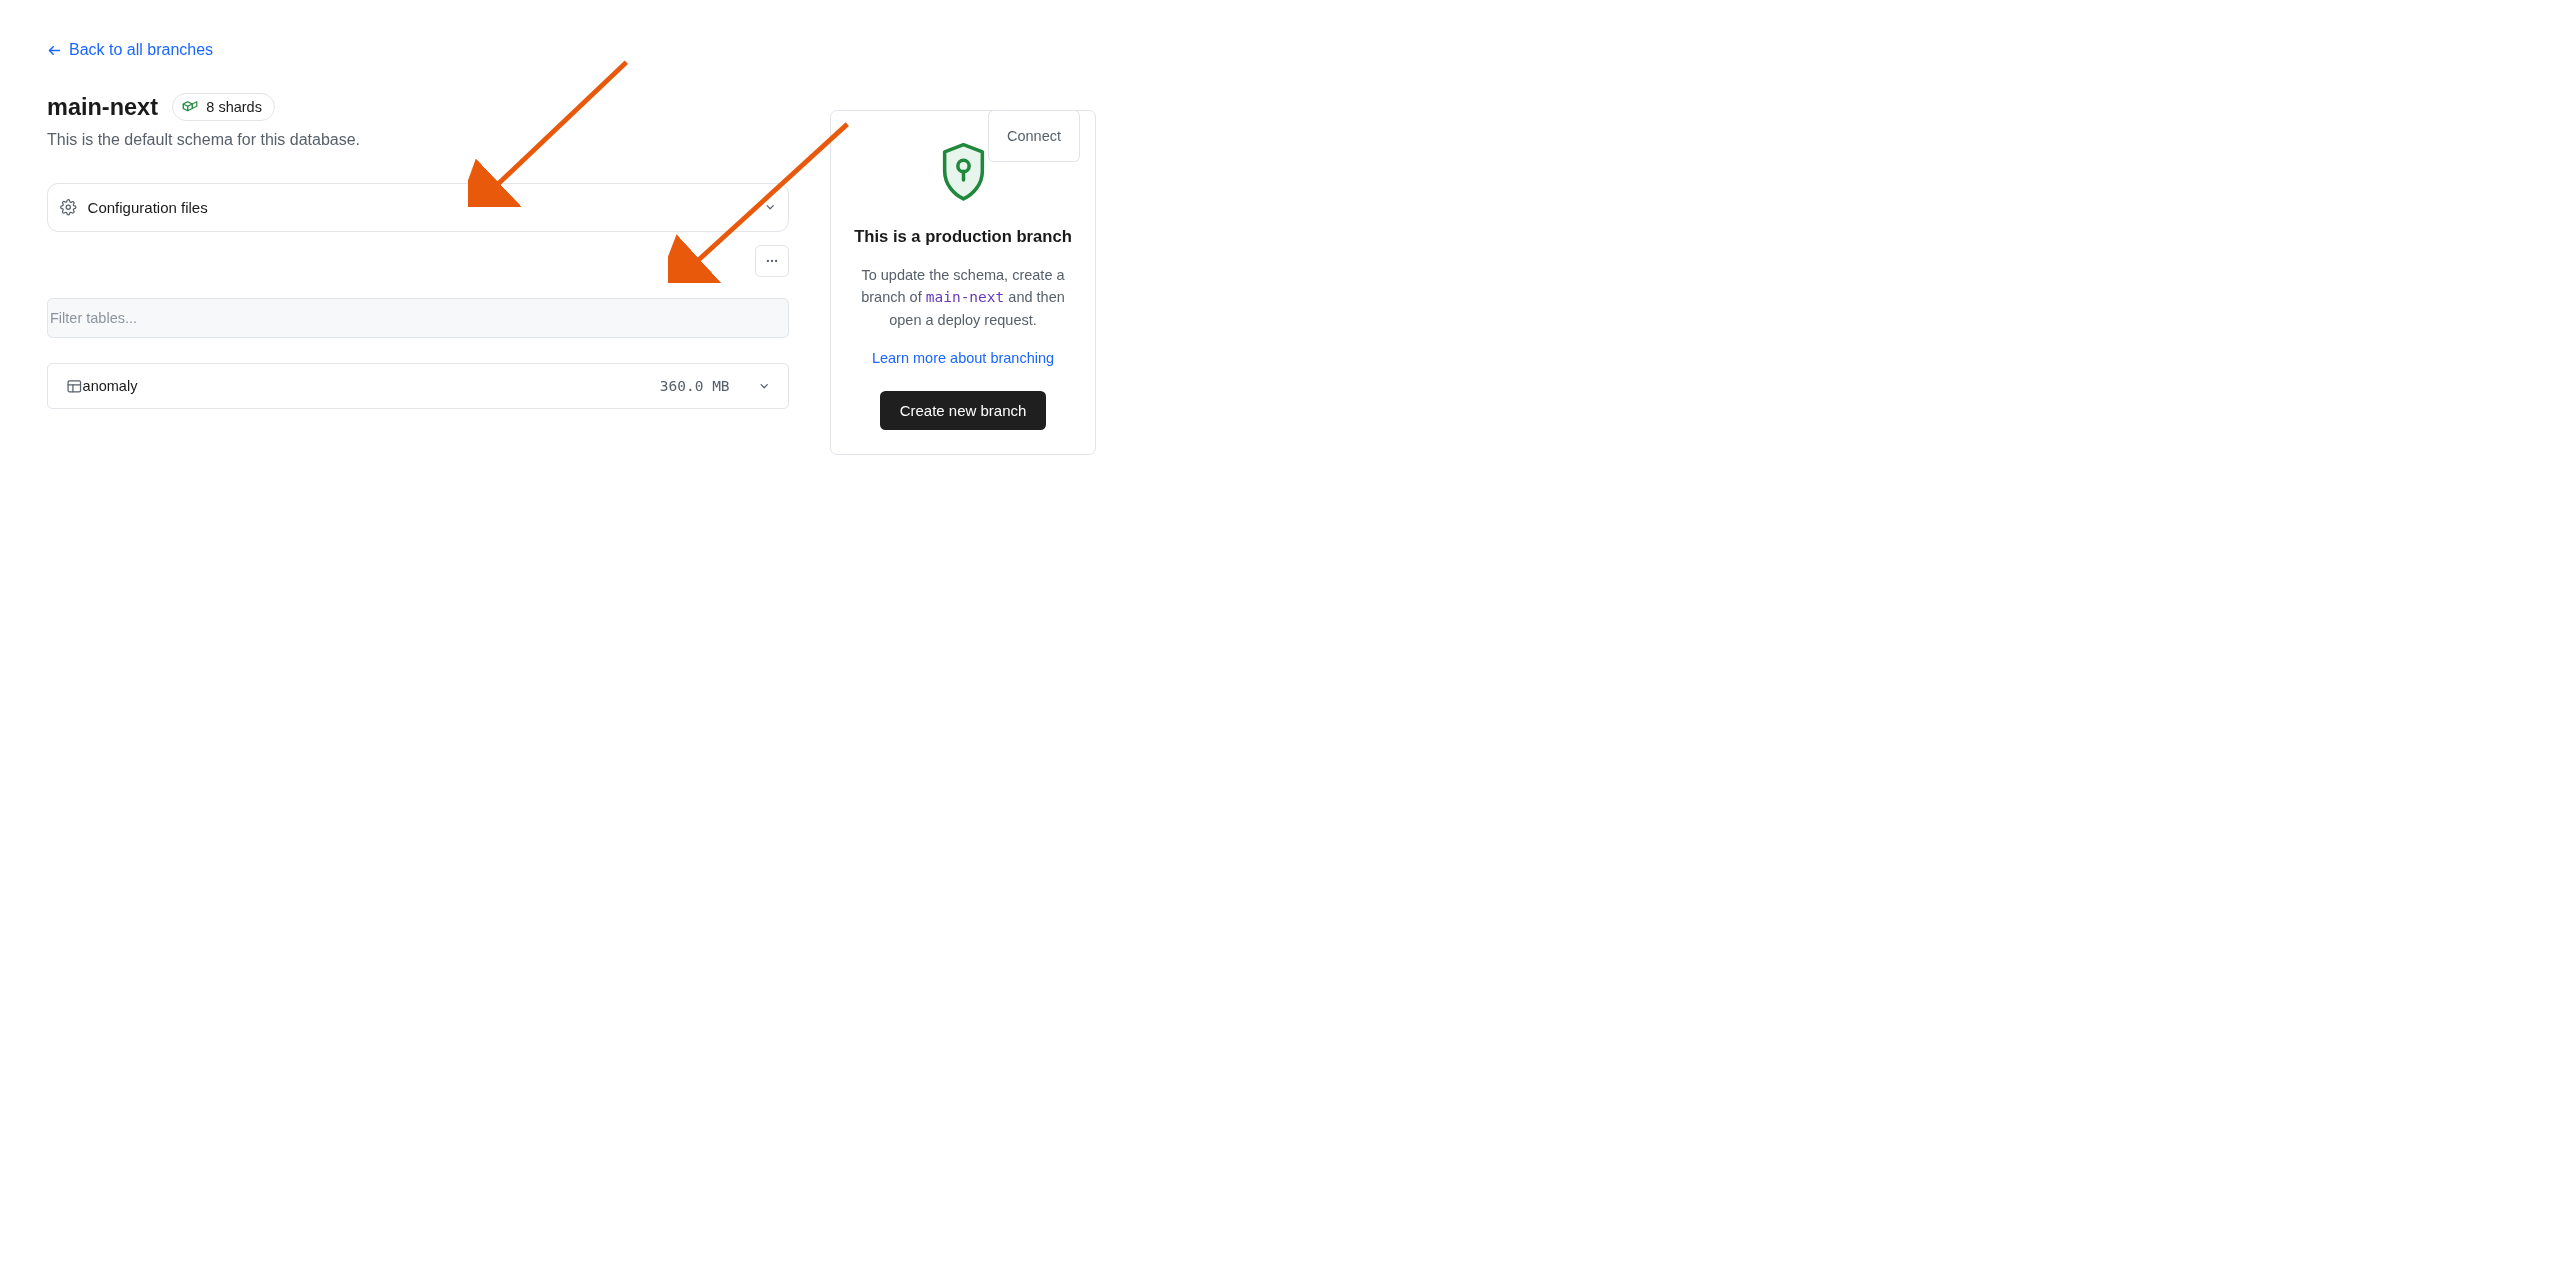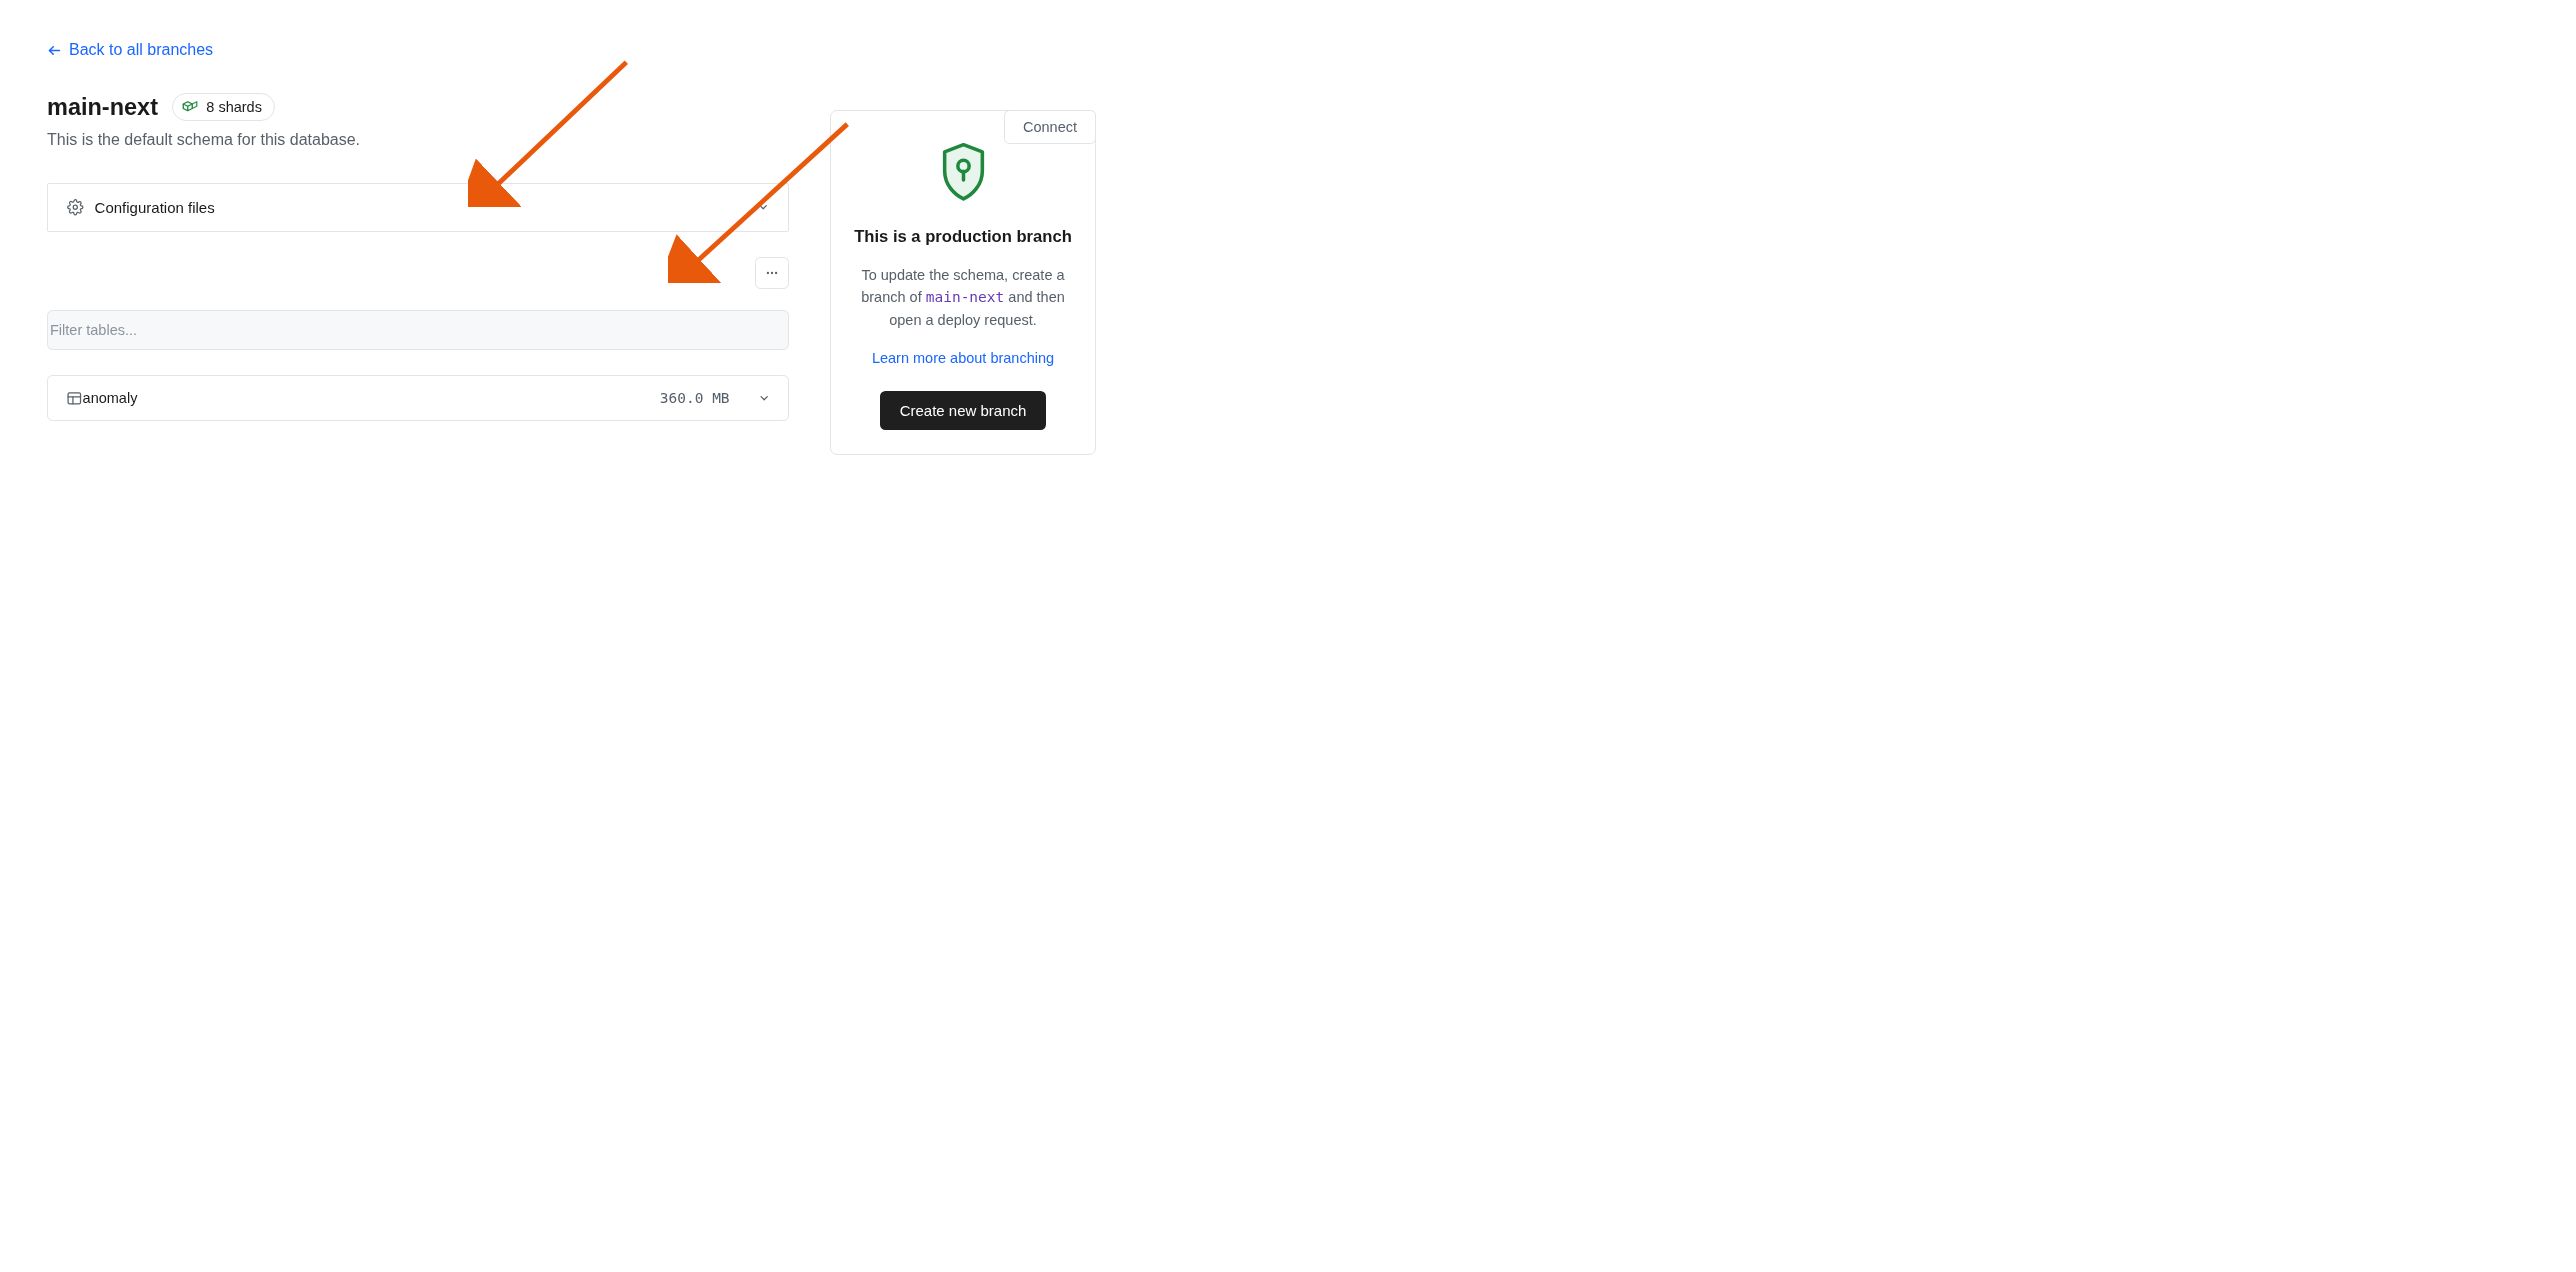--- a/index.html
+++ b/index.html
@@ -84,26 +84,26 @@
     align-items: center;
     gap: 9.7px;
     font-size: 14.5px;
     color: #1a1a1a;
     cursor: pointer;
   }
 
   
   .config-panel {
     border: 1px solid #e1e4e8;
-    border-radius: 2px;
-    padding: 15px 19px;
+    border-radius: 11px;
+    padding: 15px 12px;
     display: flex;
     align-items: center;
     justify-content: space-between;
-    margin-bottom: 25px;
+    margin-bottom: 13px;
     cursor: pointer;
   }
   .config-left {
     display: inline-flex;
     align-items: center;
     gap: 11px;
     font-size: 15px;
     font-weight: 500;
     color: #1a1a1a;
   }
@@ -163,24 +163,24 @@
     gap: 28px;
     font-family: ui-monospace, SFMono-Regular, Menlo, Consolas, monospace;
     font-size: 14.5px;
     color: #57606a;
   }
 
   
   .connect-btn {
     position: absolute;
     top: 69px;
-    right: 0;
-    border: 1px solid #e1e4e8;
-    border-radius: 5.5px;
-    padding: 8px 18px;
+    right: 16px;
+    border: 1px solid #e1e4e8;
+    border-radius: 5.5px;
+    padding: 17px 18px;
     background: #fff;
     font-size: 14.5px;
     color: #57606a;
     cursor: pointer;
   }
 
   
   .prod-card {
     border: 1px solid #e1e4e8;
     border-radius: 7px;

